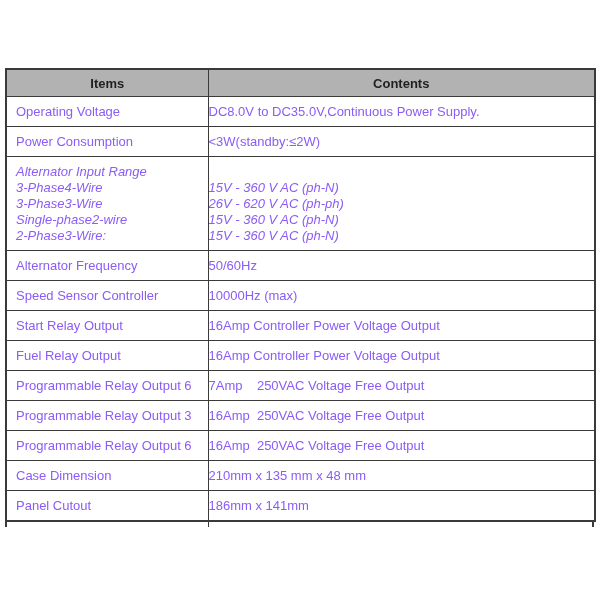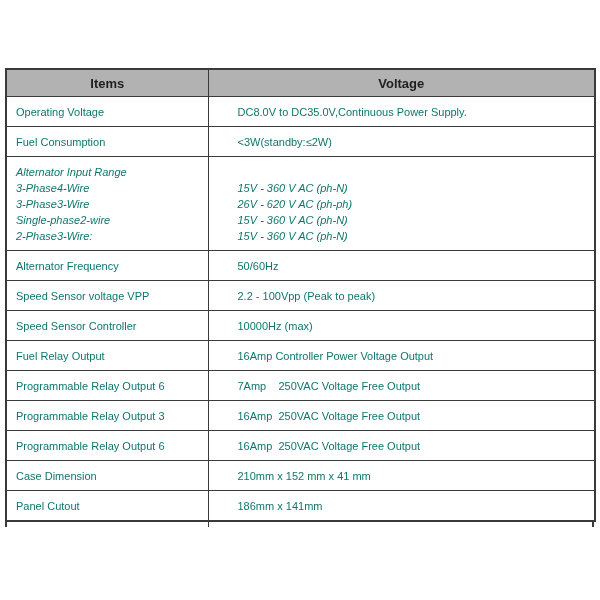--- a/index.html
+++ b/index.html
@@ -39,27 +39,27 @@
     height: 26px;
     font-size: 13px;
     font-weight: bold;
     color: #1f1f1f;
     text-align: center;
     padding: 0 4px;
     margin-left: 15px;
   }
   table.spec td {
     height: 25px;
-    font-size: 11px;
+    font-size: 13px;
     line-height: 16px;
-    color: #0f766e;
+    color: #8b5cf6;
     text-align: left;
   }
   table.spec td.item-cell   { padding: 2px 4px 2px 9px; }
-  table.spec td.content-cell{ padding: 2px 4px 2px 29px; }
+  table.spec td.content-cell{ padding: 2px 4px 2px 0; }
   table.spec tr.tall-row td { height: 89px; font-style: italic; }
   
   .stub {
     position: relative;
     width: 589px;
     height: 5px;
     box-sizing: border-box;
     border-left: 2px solid #3a3a3a;
     border-right: 2px solid #3a3a3a;
   }
@@ -77,75 +77,75 @@
 
 <div class="table-wrap">
   <table class="spec">
     <colgroup>
       <col class="c-items">
       <col class="c-contents">
     </colgroup>
     <thead>
       <tr>
         <th>Items</th>
-        <th>Voltage</th>
+        <th>Contents</th>
       </tr>
     </thead>
     <tbody>
       <tr>
         <td class="item-cell">Operating Voltage</td>
         <td class="content-cell">DC8.0V to DC35.0V,Continuous Power Supply.</td>
       </tr>
       <tr>
-        <td class="item-cell">Fuel Consumption</td>
+        <td class="item-cell">Power Consumption</td>
         <td class="content-cell">&lt;3W(standby:≤2W)</td>
       </tr>
       <tr class="tall-row">
         <td class="item-cell">Alternator Input Range
 3-Phase4-Wire
 3-Phase3-Wire
 Single-phase2-wire
 2-Phase3-Wire:</td>
         <td class="content-cell">
 15V - 360 V AC (ph-N)
 26V - 620 V AC (ph-ph)
 15V - 360 V AC (ph-N)
 15V - 360 V AC (ph-N)</td>
       </tr>
       <tr>
         <td class="item-cell">Alternator Frequency</td>
         <td class="content-cell">50/60Hz</td>
       </tr>
       <tr>
-        <td class="item-cell">Speed Sensor voltage VPP</td>
-        <td class="content-cell">2.2 - 100Vpp (Peak to peak)</td>
+        <td class="item-cell">Speed Sensor Controller</td>
+        <td class="content-cell">10000Hz (max)</td>
       </tr>
       <tr>
-        <td class="item-cell">Speed Sensor Controller</td>
-        <td class="content-cell">10000Hz (max)</td>
+        <td class="item-cell">Start Relay Output</td>
+        <td class="content-cell">16Amp Controller Power Voltage Output</td>
       </tr>
       <tr>
         <td class="item-cell">Fuel Relay Output</td>
         <td class="content-cell">16Amp Controller Power Voltage Output</td>
       </tr>
       <tr>
         <td class="item-cell">Programmable Relay Output 6</td>
         <td class="content-cell">7Amp    250VAC Voltage Free Output</td>
       </tr>
       <tr>
         <td class="item-cell">Programmable Relay Output 3</td>
         <td class="content-cell">16Amp  250VAC Voltage Free Output</td>
       </tr>
       <tr>
         <td class="item-cell">Programmable Relay Output 6</td>
         <td class="content-cell">16Amp  250VAC Voltage Free Output</td>
       </tr>
       <tr>
         <td class="item-cell">Case Dimension</td>
-        <td class="content-cell">210mm x 152 mm x 41 mm</td>
+        <td class="content-cell">210mm x 135 mm x 48 mm</td>
       </tr>
       <tr>
         <td class="item-cell">Panel Cutout</td>
         <td class="content-cell">186mm x 141mm</td>
       </tr>
     </tbody>
   </table>
   <div class="stub">
     <div class="stub-divider"></div>
   </div>

